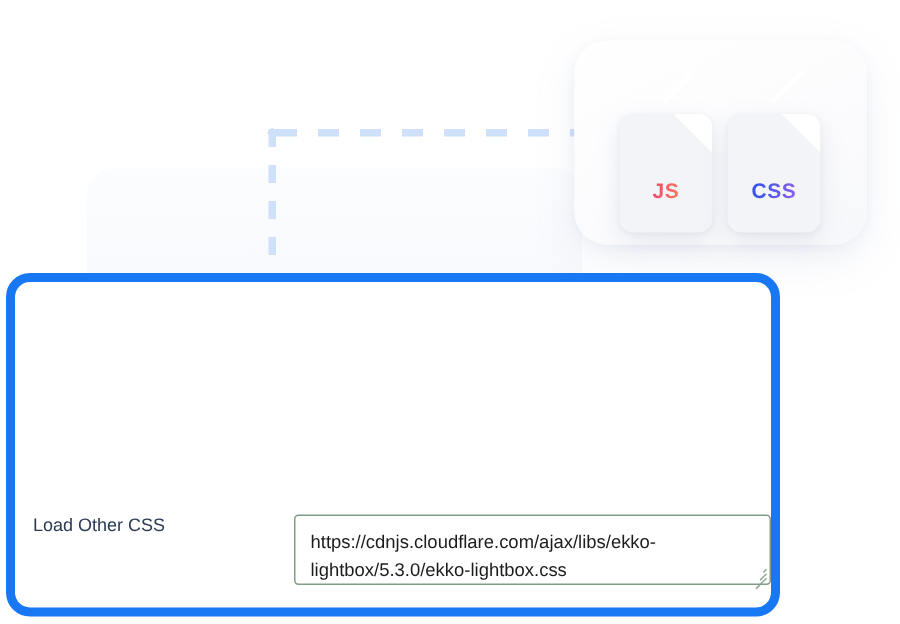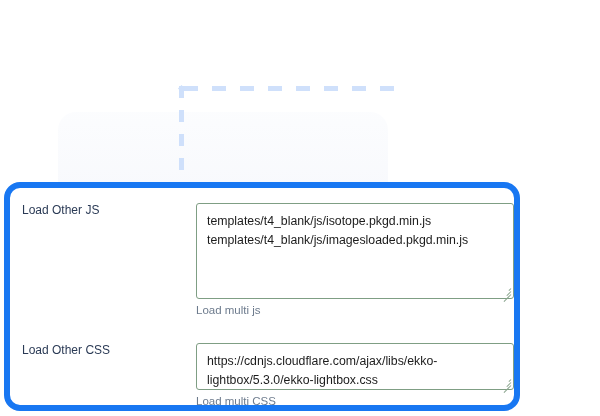--- a/index.html
+++ b/index.html
@@ -235,45 +235,50 @@
 <body>
 
 <div id="stage">
 
   <div class="ghost-panel"></div>
 
   <div class="dash-v"></div>
   <div class="dash-h"></div>
   <div class="dash-corner"></div>
 
+  <div class="icon-card">
+    <div class="icon-card-inner">
+
+      <div class="file-icon js">
+        <div class="file-shape"></div>
+        <div class="fold"></div>
+        <div class="fold-edge"></div>
+        <div class="file-label js">JS</div>
+      </div>
+
+      <div class="file-icon css">
+        <div class="file-shape"></div>
+        <div class="fold"></div>
+        <div class="fold-edge"></div>
+        <div class="file-label css">CSS</div>
+      </div>
+
+    </div>
+  </div>
 
   <div class="highlight-box">
 
-    <div class="form-row js">
-      <div class="field-label">Load Other JS</div>
-      <div class="field-wrap">
-        <textarea class="ta js" placeholder="" style="">templates/t4_blank/js/isotope.pkgd.min.js
-templates/t4_blank/js/imagesloaded.pkgd.min.js</textarea>
-        <div class="resize-grip">
-          <i></i>
-            <i></i>
-            <i></i>
-        </div>
-        <div class="helper" style="top:100px;">Load multi js</div>
-      </div>
-    </div>
 
     <div class="form-row css">
       <div class="field-label">Load Other CSS</div>
       <div class="field-wrap">
         <textarea class="ta css" placeholder="" style="">https://cdnjs.cloudflare.com/ajax/libs/ekko-lightbox/5.3.0/ekko-lightbox.css</textarea>
         <div class="resize-grip">
           <i></i>
             <i></i>
             <i></i>
         </div>
-        <div class="helper" style="top:51px;">Load multi CSS</div>
       </div>
     </div>
 
   </div>
 
 </div>
 
 </body></html>

